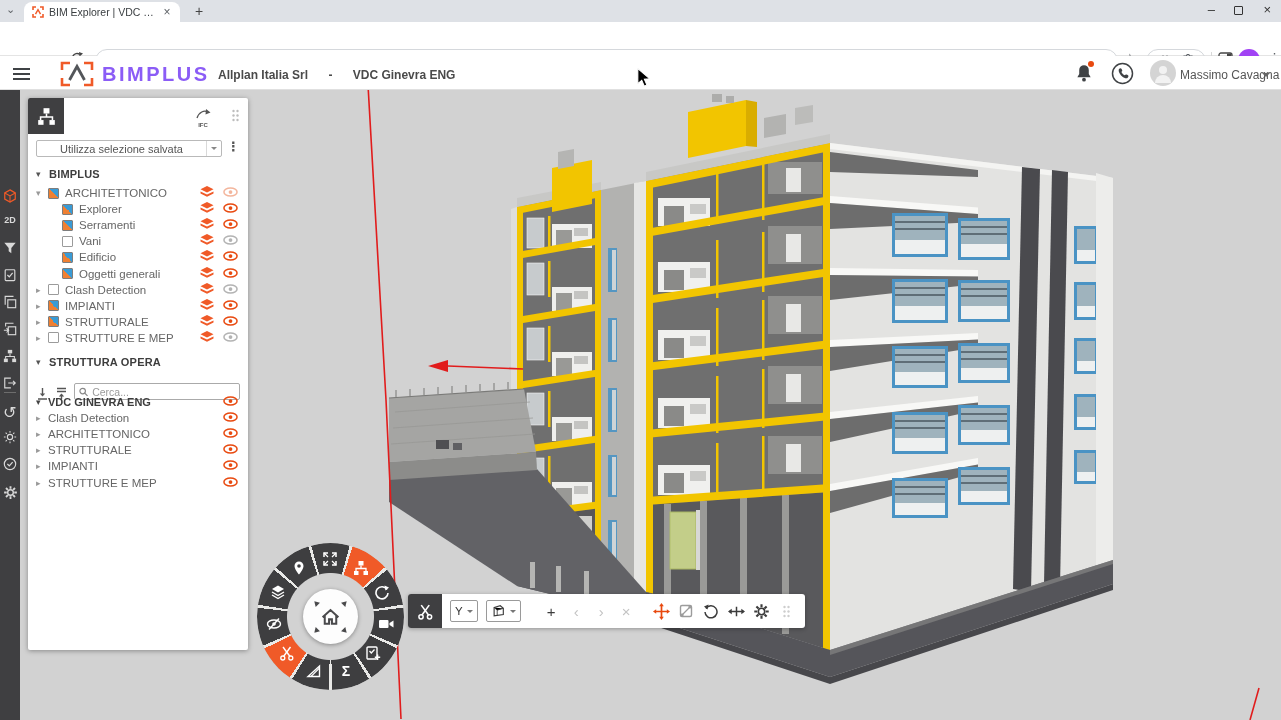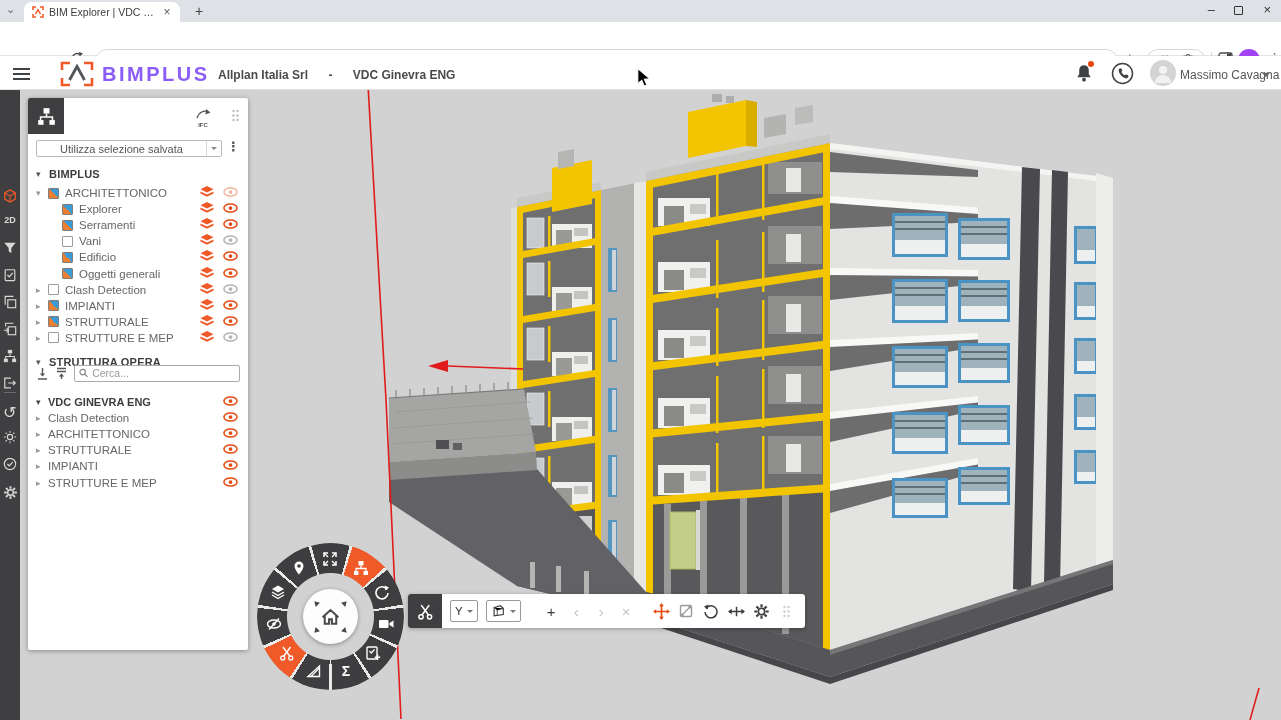--- a/index.html
+++ b/index.html
@@ -69,21 +69,21 @@
   .trow.lvl2 { padding-left:14px; }
   .cb { width:11px; height:11px; border:1px solid #9b9b9b; margin-right:6px; flex:none; background:#fff; border-radius:1px; }
   .trow.checked .cb { border-color:#7d7d7d; background:linear-gradient(45deg,#ef8032 50%,#3a9bd5 50%); }
   .trow .lbl { flex:1; white-space:nowrap; overflow:hidden; }
   .trow.bold .lbl { font-weight:bold; color:#3d3d3d; font-size:11px; }
   .mstack { flex:none; margin-right:9px; }
   .eye { flex:none; width:17px; color:#e8490f; }
   .trow.eye-off .eye { color:#b3b3b3; }
   .trow.eye-dim .eye { color:#f3b59c; }
   #struct-hd { left:8px; top:258px; width:204px; }
-  #filter-row { left:8px; top:260px; width:204px; height:30px; display:flex; align-items:center; }
+  #filter-row { left:8px; top:272px; width:204px; height:30px; display:flex; align-items:flex-end; }
   #filter-row .fic { width:15px; height:14px; margin-right:4px; color:#555; }
   #search-box { flex:1; height:17px; border:1px solid #aaa; border-radius:2px; display:flex; align-items:center; padding:0 4px; }
   #search-box input { border:none; outline:none; width:100%; font-size:10.5px; color:#555; margin-left:4px; font-family:inherit; }
   #search-box input::placeholder { color:#9b9b9b; }
   #tree2 { left:8px; top:296px; width:204px; }
 
   
   #viewport { left:20px; top:90px; width:1261px; height:630px; }
   #viewport svg { display:block; }
 

